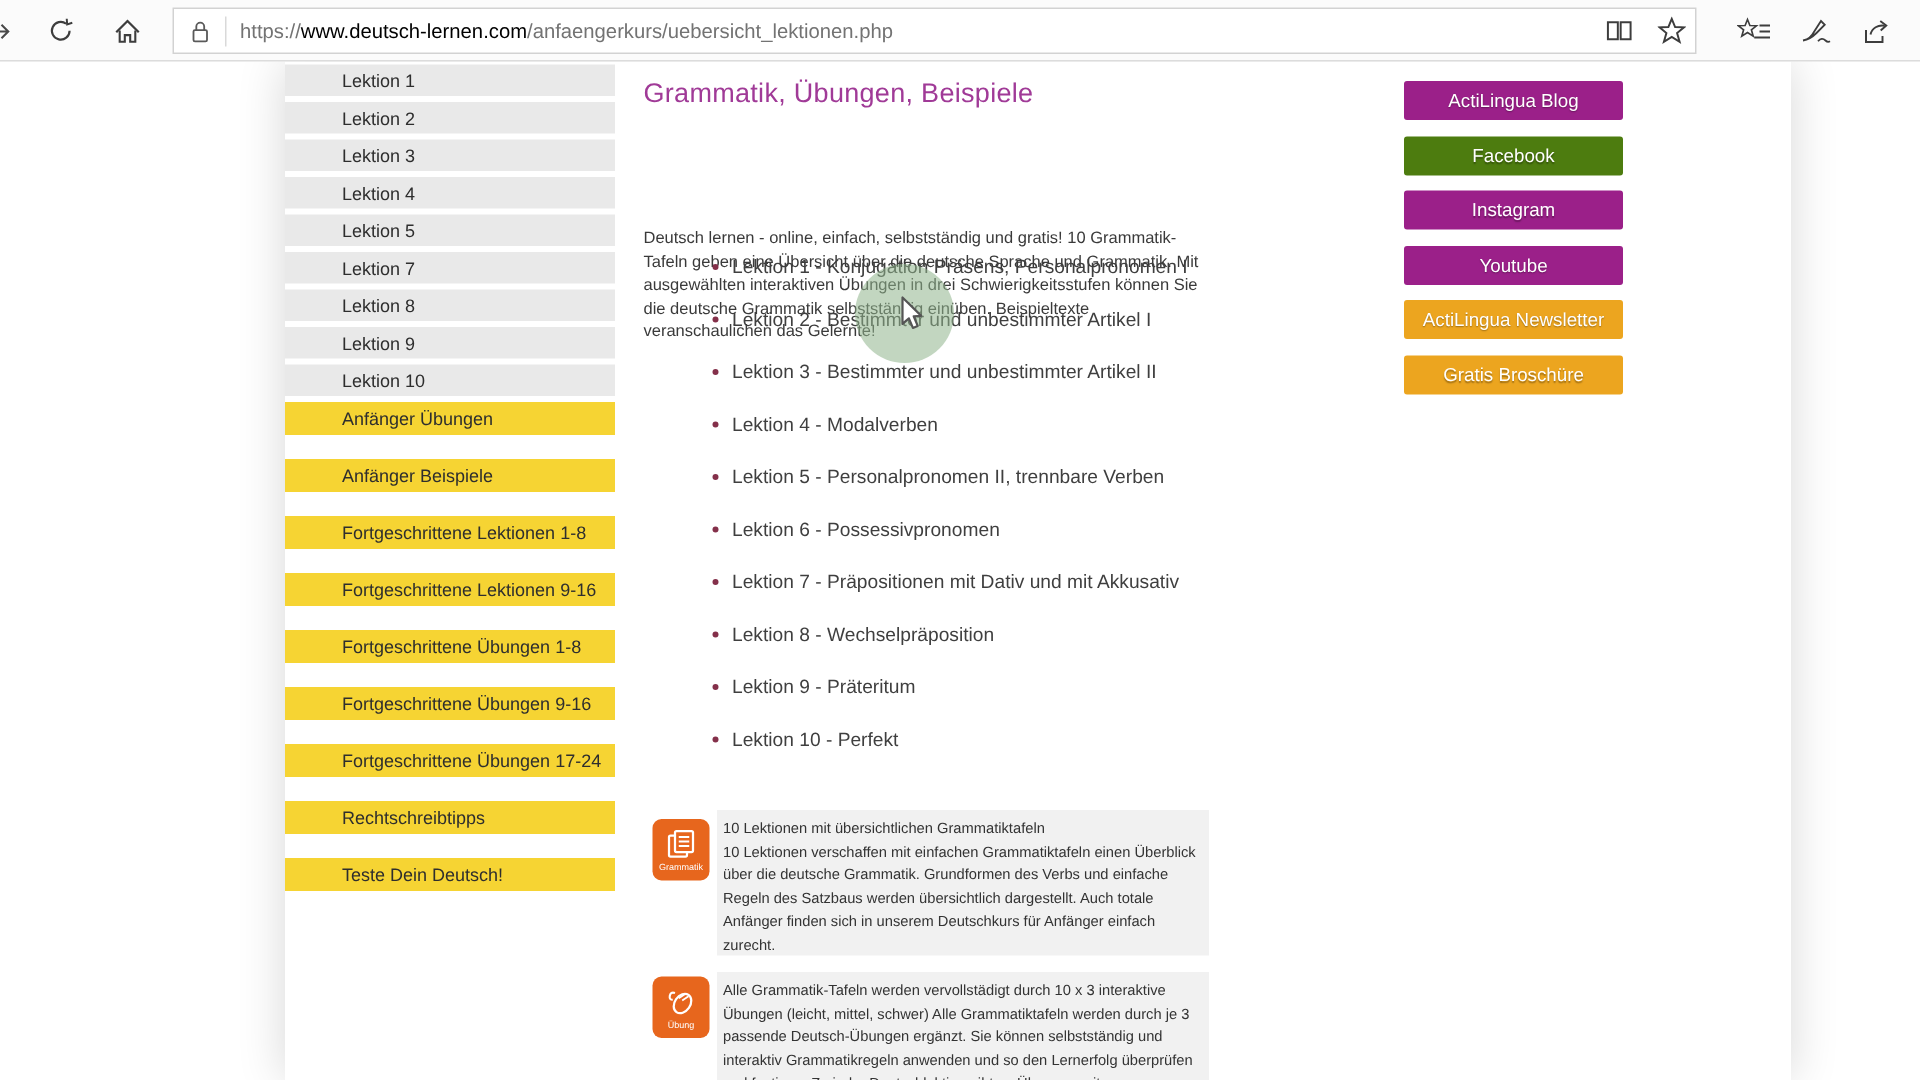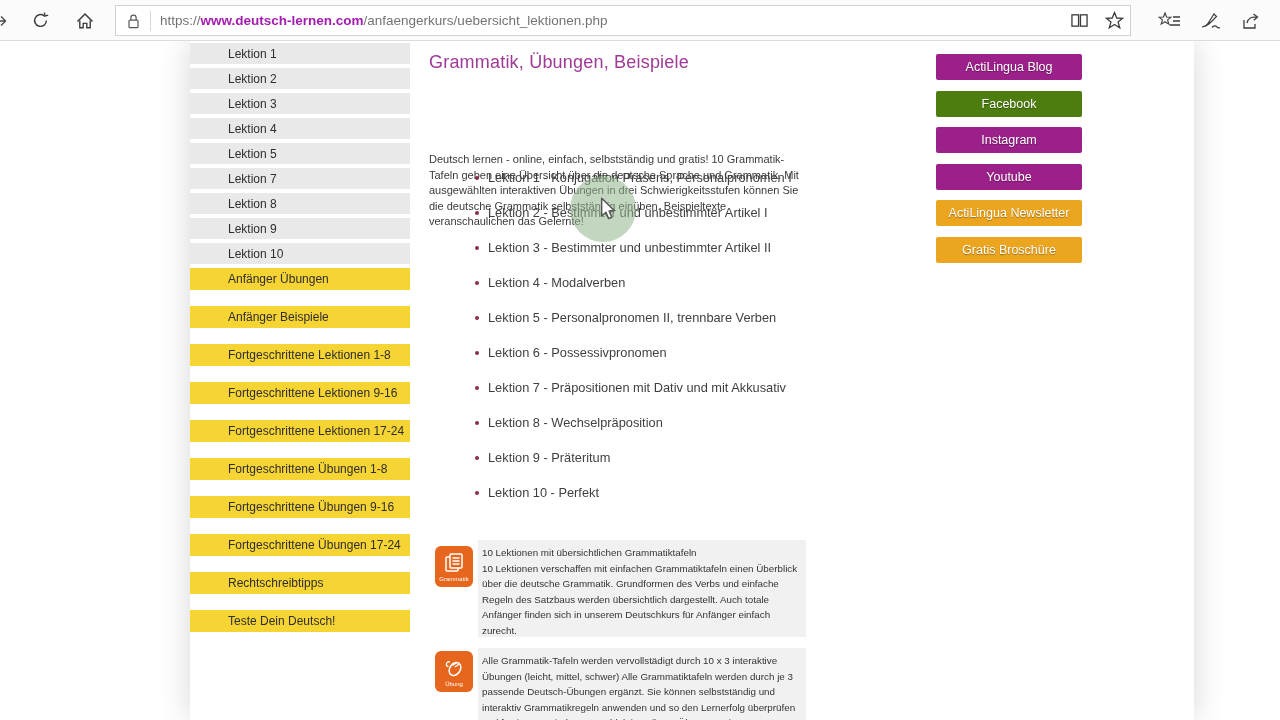--- a/index.html
+++ b/index.html
@@ -10,21 +10,21 @@
   
   .toolbar { position:absolute; left:0; top:0; width:1280px; height:41px;
              background:#fbfbfb; border-bottom:1px solid #dcdcdc; z-index:30; }
   .tb-icon { position:absolute; top:0; height:41px; display:flex; align-items:center; justify-content:center; }
   .tb-icon svg { display:block; }
   .addr-bar { position:absolute; left:115px; top:5px; width:1016px; height:31px;
               background:#fff; border:1px solid #d2d2d2; display:flex; align-items:center; }
   .lock-wrap { padding:0 9px 0 10px; display:flex; align-items:center; }
   .addr-sep { width:1px; height:20px; background:#d9d9d9; margin-right:9px; }
   .url { font-size:13.5px; color:#737373; white-space:nowrap; }
-  .url b { color:#a21caf; font-weight:700; }
+  .url b { color:#000000; font-weight:400; }
   .addr-right { position:absolute; right:6px; top:0; height:29px; display:flex; align-items:center; gap:16px; }
 
   
   .page { position:absolute; left:0; top:41px; width:1280px; height:679px; background:#fff; }
   .sheet { position:absolute; left:190px; top:0; width:1004px; height:679px; background:#fff;
            box-shadow:0 0 30px rgba(0,0,0,0.16); }
 
   
   .sidebar { position:absolute; left:0; top:2px; width:220px; }
   .side-row { width:220px; font-size:12px; color:#2e2e2e; padding-left:38px;
@@ -151,21 +151,20 @@
             <div class="side-row gray">Lektion 7</div>
             <div class="side-row gray">Lektion 8</div>
             <div class="side-row gray">Lektion 9</div>
             <div class="side-row gray">Lektion 10</div>
           </div>
         <div>
             <div class="side-row yellow">Anfänger Übungen</div>
             <div class="side-row yellow">Anfänger Beispiele</div>
             <div class="side-row yellow">Fortgeschrittene Lektionen 1-8</div>
             <div class="side-row yellow">Fortgeschrittene Lektionen 9-16</div>
-            <div class="side-row yellow">Fortgeschrittene Lektionen 17-24</div>
             <div class="side-row yellow">Fortgeschrittene Übungen 1-8</div>
             <div class="side-row yellow">Fortgeschrittene Übungen 9-16</div>
             <div class="side-row yellow">Fortgeschrittene Übungen 17-24</div>
             <div class="side-row yellow">Rechtschreibtipps</div>
             <div class="side-row yellow">Teste Dein Deutsch!</div>
           </div>
       </div>
 
       <h1 class="page-title">Grammatik, Übungen, Beispiele</h1>
       <p class="intro">Deutsch lernen - online, einfach, selbstständig und gratis! 10 Grammatik-Tafeln geben eine Übersicht über die deutsche Sprache und Grammatik. Mit ausgewählten interaktiven Übungen in drei Schwierigkeitsstufen können Sie die deutsche Grammatik selbstständig einüben. Beispieltexte veranschaulichen das Gelernte!</p>

